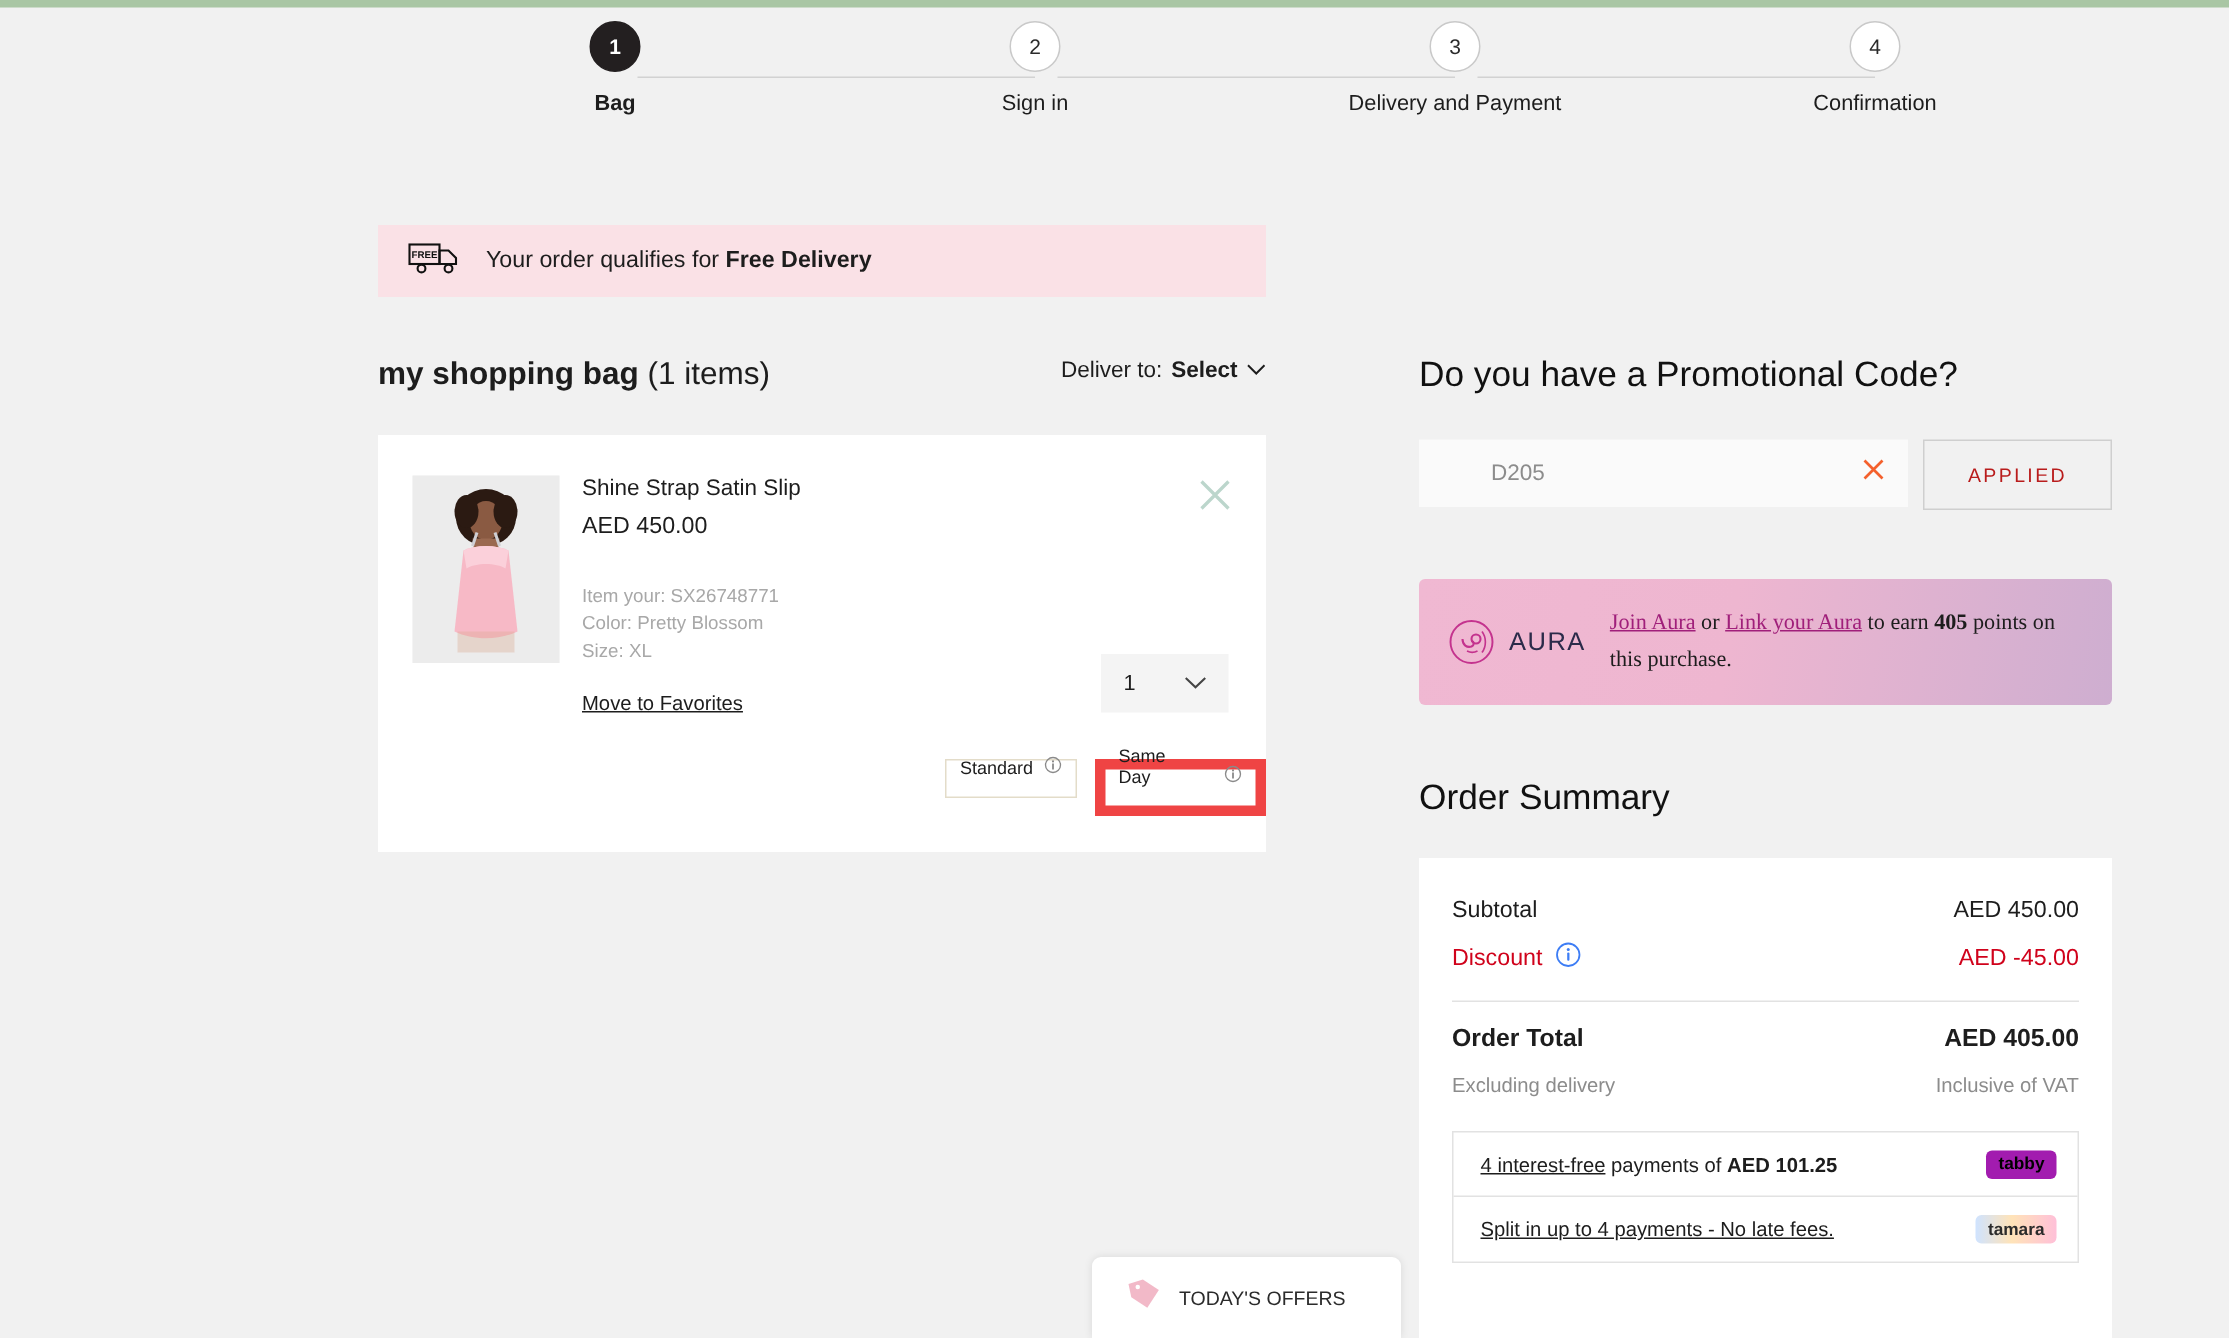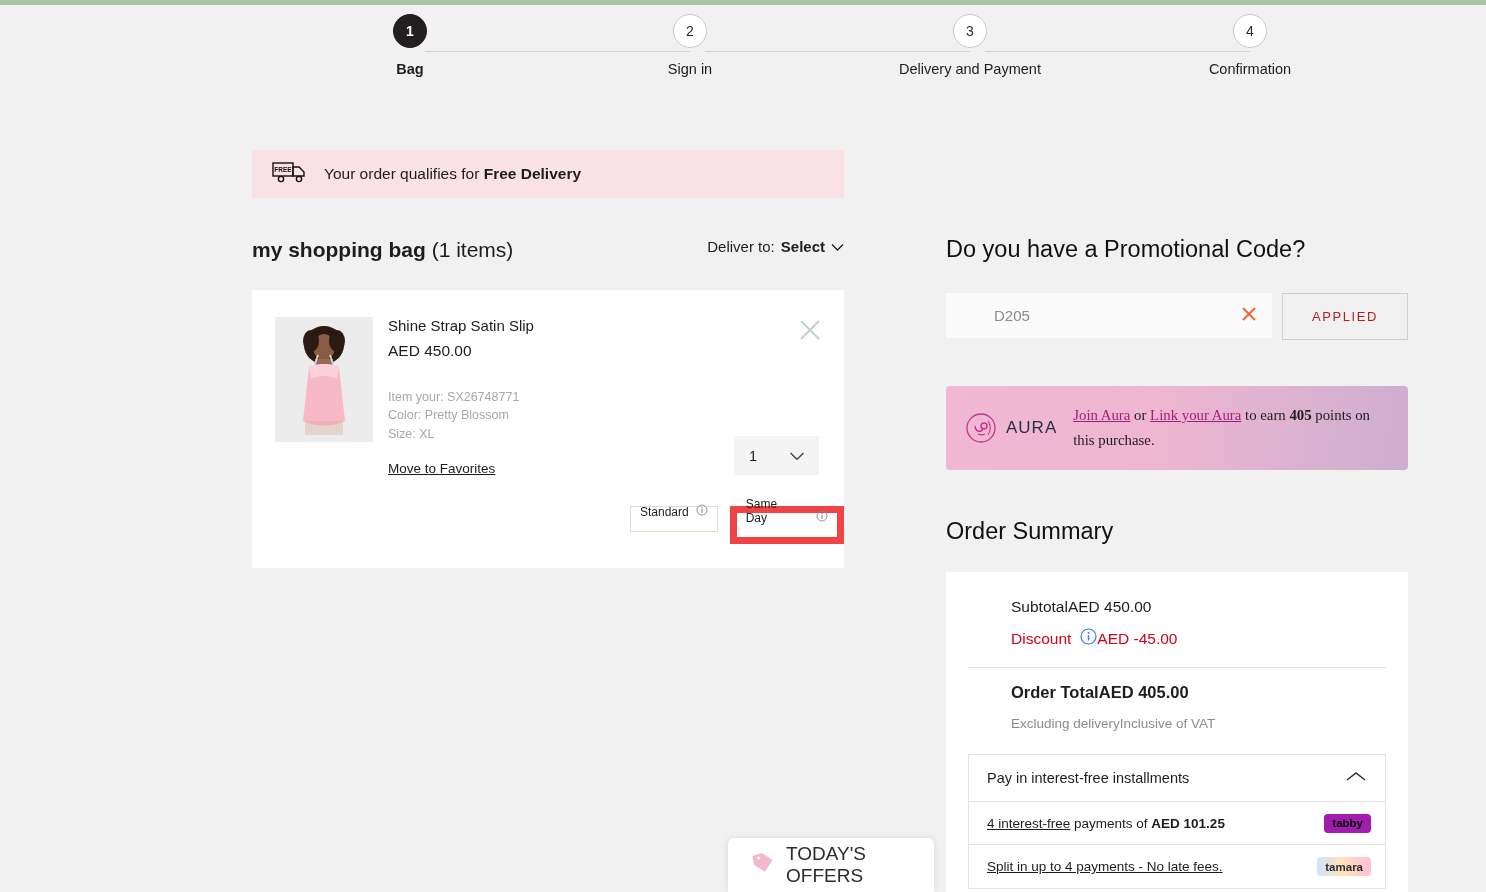--- a/index.html
+++ b/index.html
@@ -94,21 +94,21 @@
   .aura-logo { display: flex; align-items: center; gap: 8px; }
   .aura-word { font-size: 17px; letter-spacing: 1px; color: #2b2b4a; }
   .aura-text { font-size: 14.8px; color: #1d1d1d; line-height: 25px; width: 300px; font-family: Liberation Serif, serif; }
   .aura-text a { color: #a01f7a; text-decoration: underline; }
   .aura-text b { font-weight: 700; }
 
   .summary-title { position: absolute; left: 946px; top: 518px; font-size: 23.5px; color: #111; }
   .summary-card {
     position: absolute; left: 946px; top: 572px; width: 462px; height: 320px; background: #ffffff;
   }
-  .srow { position: absolute; left: 22px; width: 418px; display: flex; align-items: center; margin-left: 43px; }
+  .srow { position: absolute; left: 22px; width: 418px; display: flex; justify-content: space-between; align-items: center; }
   .srow .lbl { font-size: 15.5px; }
   .srow .val { font-size: 15.5px; }
   .r-subtotal { top: 26px; }
   .r-discount { top: 56px; color: #d0021b; }
   .r-discount .lbl { display: flex; align-items: center; gap: 9px; color: #d0021b; }
   .r-discount .val { color: #d0021b; }
   .sep { position: absolute; left: 22px; top: 95px; width: 418px; height: 1px; background: #e2e2e2; }
   .r-total { top: 111px; }
   .r-total .lbl, .r-total .val { font-weight: 700; font-size: 16.5px; }
   .r-note { top: 144px; }
@@ -131,21 +131,21 @@
   .badge { height: 19px; border-radius: 4px; display: flex; align-items: center; justify-content: center;
            padding: 0 8px; font-size: 11.5px; font-weight: 700; }
   .badge-tabby { background: #a21caf; color: #000; }
   .badge-tamara { background: linear-gradient(90deg,#cfe3ff 0%, #ffe3b8 45%, #ffc0d8 100%); color: #2b2b2b; }
 
   .offers {
     position: absolute; left: 728px; top: 838px; width: 206px; height: 54px;
     background: #ffffff; border-radius: 6px 6px 0 0; box-shadow: 0 0 6px rgba(0,0,0,0.10);
     display: flex; align-items: center; gap: 12px; padding-left: 24px; cursor: pointer;
   }
-  .offers .t { font-size: 19px; color: #2b2b2b; }
+  .offers .t { font-size: 13px; color: #2b2b2b; }
 </style>
 </head>
 <body>
 
 <div class="topbar"></div>
 
 <div class="stepper">
   <div class="step-line" style="left:425px;width:265px;"></div>
   <div class="step-line" style="left:705px;width:265px;"></div>
   <div class="step-line" style="left:985px;width:265px;"></div>
@@ -311,28 +311,20 @@
   <div class="srow r-total">
     <span class="lbl">Order Total</span>
     <span class="val">AED 405.00</span>
   </div>
   <div class="srow r-note">
     <span class="lbl">Excluding delivery</span>
     <span class="val">Inclusive of VAT</span>
   </div>
 
   <div class="inst">
-    <div class="inst-head">
-      <span class="t">Pay in interest-free installments</span>
-      <span>
-        <svg width="22" height="13" viewBox="0 0 22 13">
-            <path d="M2 10 L11 3 L20 10" fill="none" stroke="#2b2b2b" stroke-width="1.5"></path>
-          </svg>
-      </span>
-    </div>
     <div class="inst-row">
       <span class="t"><u>4 interest-free</u><span> payments of </span><b>AED 101.25</b></span>
       <span class="badge badge-tabby">tabby</span>
     </div>
     <div class="inst-row">
       <span class="t"><u>Split in up to 4 payments - No late fees.</u></span>
       <span class="badge badge-tamara">tamara</span>
     </div>
   </div>
 </div>

